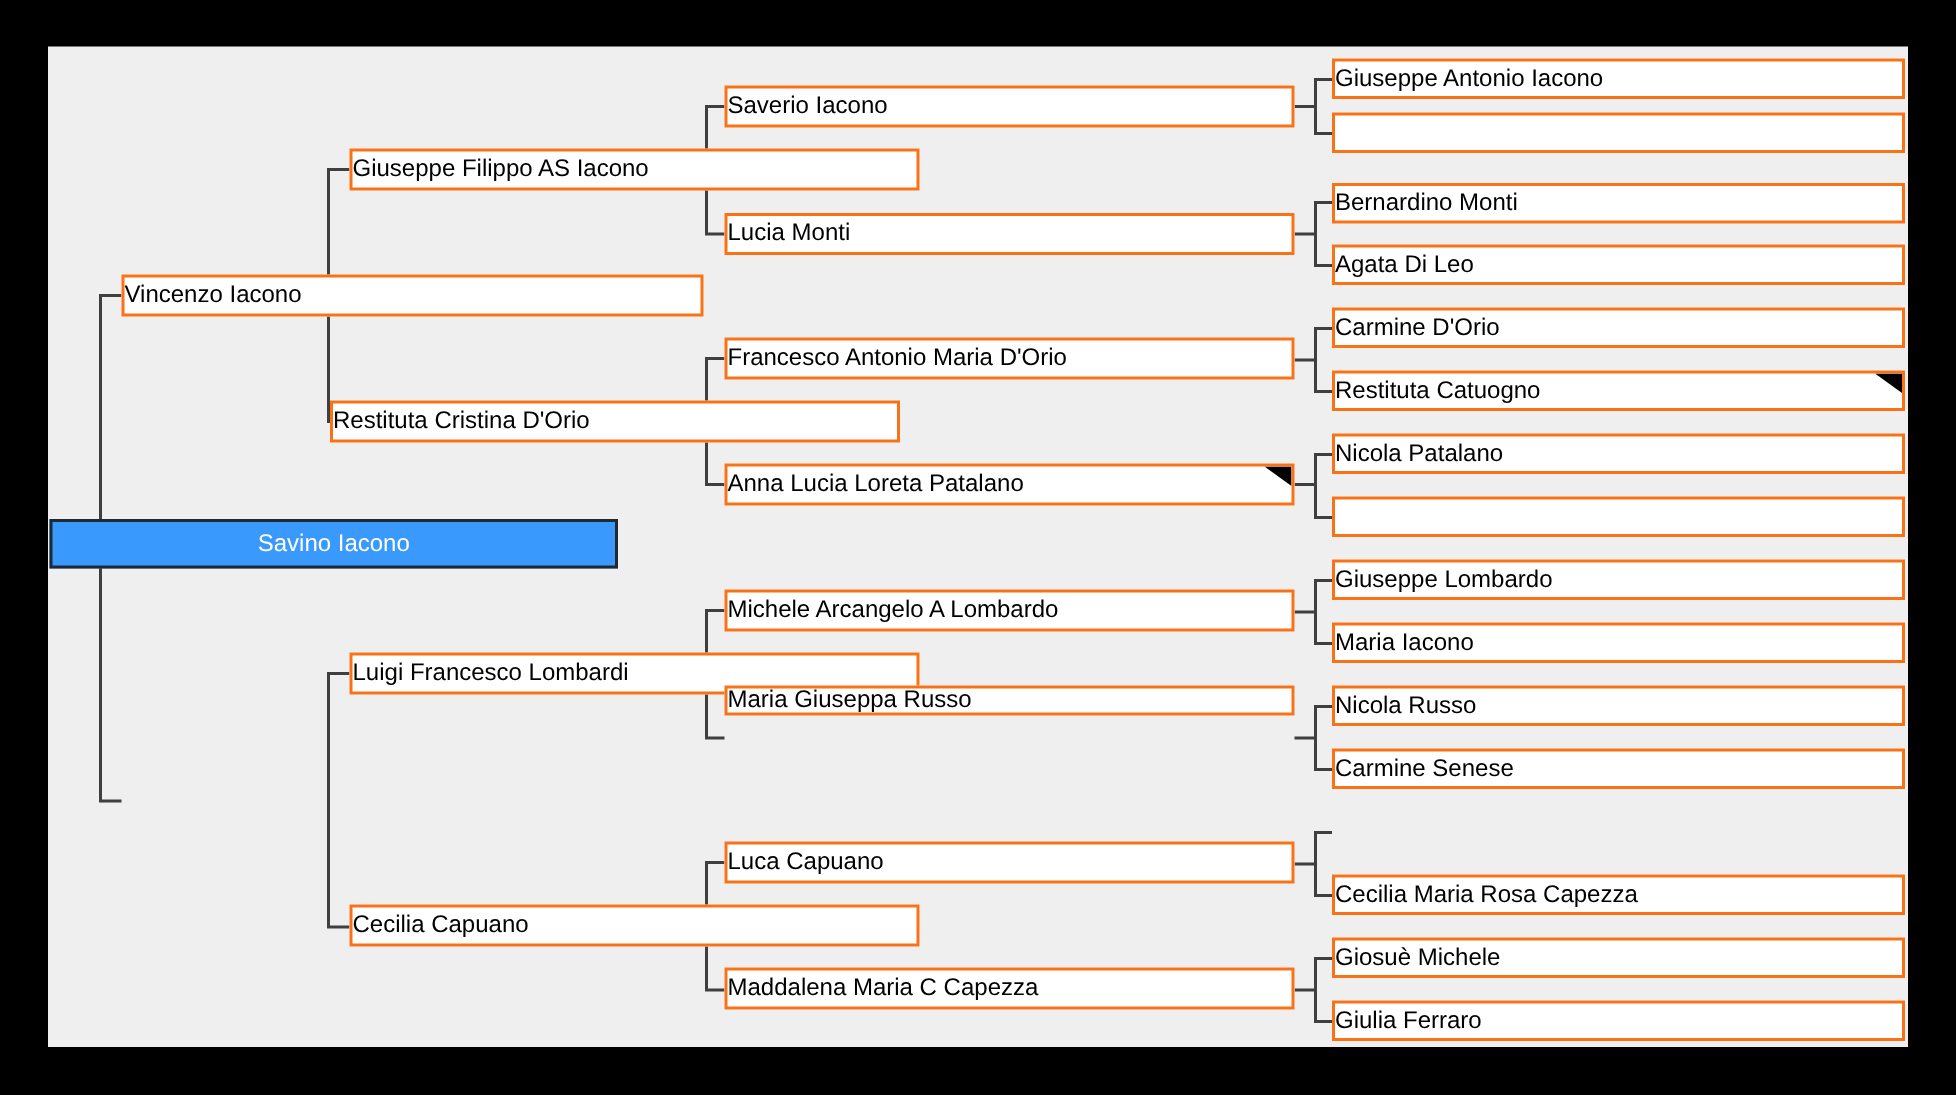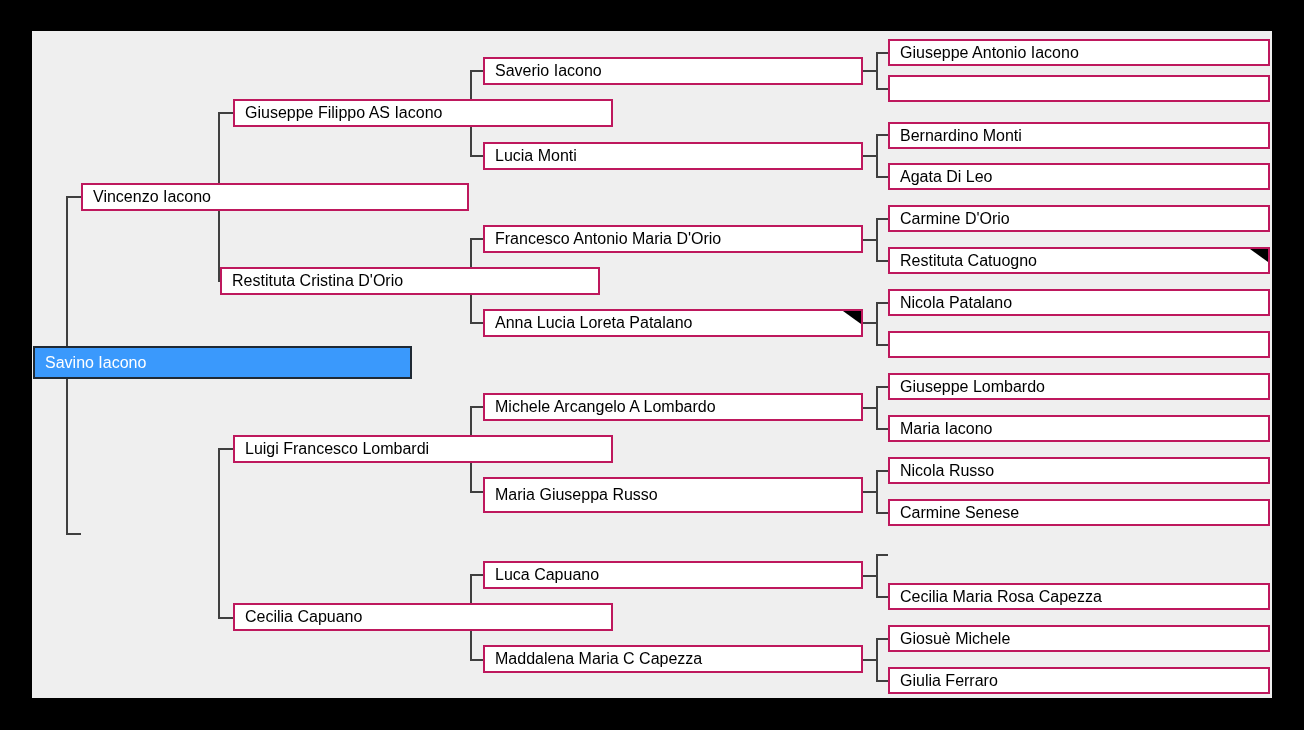--- a/index.html
+++ b/index.html
@@ -1,24 +1,24 @@
 <!DOCTYPE html>
 <html><head>
 <meta charset="utf-8">
 <style>
   html,body{margin:0;padding:0;background:#000;}
   .stage{position:relative;width:1304px;height:730px;background:#000;overflow:hidden;
          font-family:"Liberation Sans","DejaVu Sans",sans-serif;}
   .canvas{position:absolute;left:32px;top:31px;width:1240px;height:667px;background:#efefef;}
   .connectors{position:absolute;left:0;top:0;width:1240px;height:667px;}
   .connectors path{stroke:#3f3f3f;stroke-width:2;fill:none;}
-  .node{position:absolute;box-sizing:border-box;background:#fff;border:2px solid #be185d;
-        display:flex;align-items:center;padding-left:10px;font-size:16px;color:#000;
+  .node{position:absolute;box-sizing:border-box;background:#fff;border:2px solid #f97316;
+        display:flex;align-items:center;padding-left:0;font-size:16px;color:#000;
         white-space:nowrap;overflow:hidden;}
-  .node.root{background:#3a99fc;border-color:#1f2933;color:#fff;}
+  .node.root{background:#3a99fc;border-color:#1f2933;color:#fff;justify-content:center;}
   .more{position:absolute;top:0;right:0;width:0;height:0;
         border-top:13px solid #000;border-left:18px solid transparent;}
 </style>
 </head>
 <body>
 
 <div class="stage">
   <div class="canvas">
 
     <svg class="connectors" viewBox="0 0 1240 667" xmlns="http://www.w3.org/2000/svg">
@@ -73,21 +73,21 @@
     <div class="node" style="left:451px;top:194px;width:380px;height:28px">
       <span>Francesco Antonio Maria D'Orio</span>
     </div>
     <div class="node" style="left:451px;top:278px;width:380px;height:28px">
       <span>Anna Lucia Loreta Patalano</span>
       <span class="more"></span>
     </div>
     <div class="node" style="left:451px;top:362px;width:380px;height:28px">
       <span>Michele Arcangelo A Lombardo</span>
     </div>
-    <div class="node" style="left:451px;top:446px;width:380px;height:36px">
+    <div class="node" style="left:451px;top:426px;width:380px;height:20px">
       <span>Maria Giuseppa Russo</span>
     </div>
     <div class="node" style="left:451px;top:530px;width:380px;height:28px">
       <span>Luca Capuano</span>
     </div>
     <div class="node" style="left:451px;top:614px;width:380px;height:28px">
       <span>Maddalena Maria C Capezza</span>
     </div>
 
     <div class="node" style="left:856px;top:8px;width:382px;height:27px">

